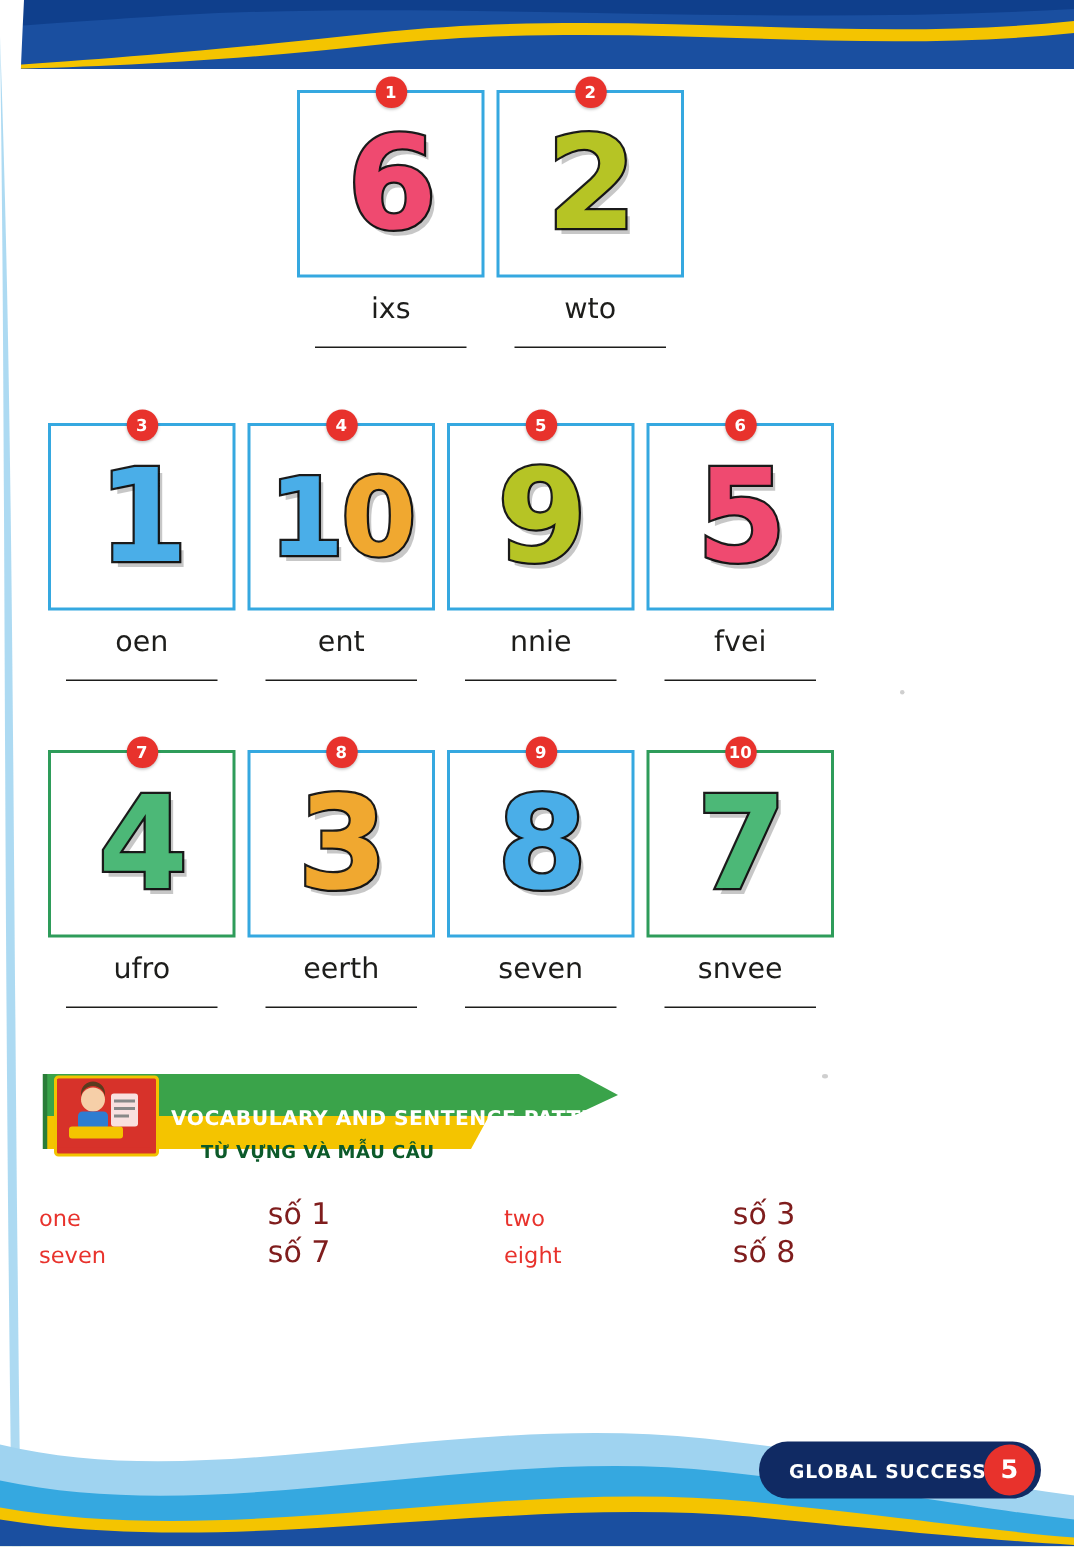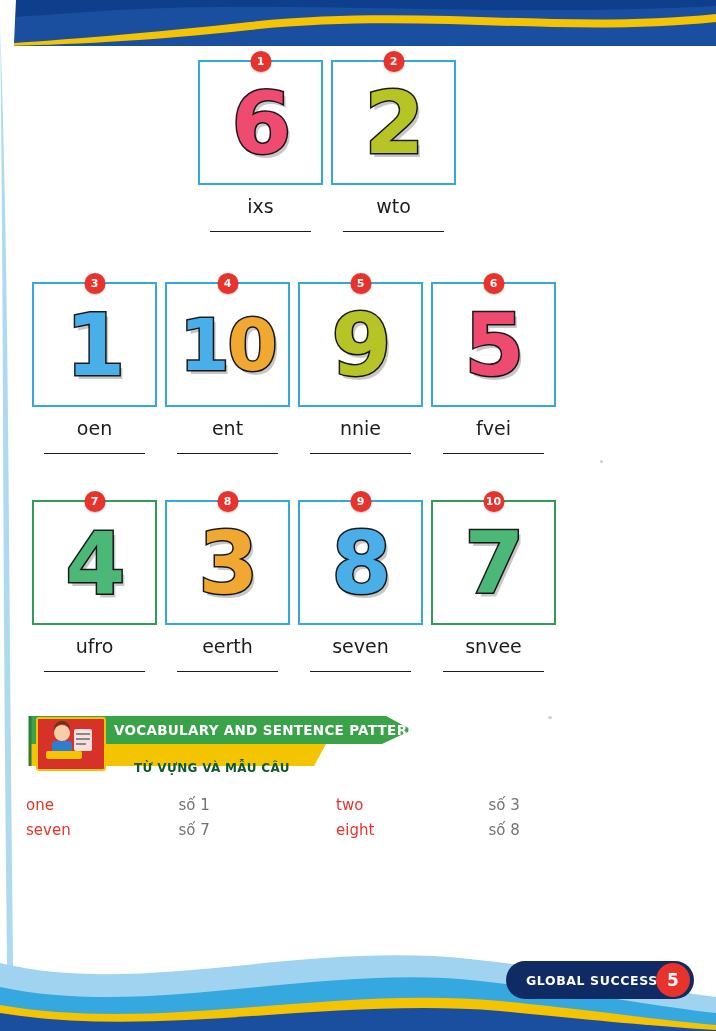--- a/index.html
+++ b/index.html
@@ -129,21 +129,21 @@
     width: 390px;
     height: 56px;
   }
   .banner-bg {
     position: absolute;
     inset: 0;
   }
   .banner-title {
     position: absolute;
     left: 88px;
-    top: 8px;
+    top: 24px;
     font-family: "DejaVu Sans", sans-serif;
     font-size: 13.5px;
     font-weight: bold;
     color: #ffffff;
     letter-spacing: 0.3px;
     white-space: nowrap;
   }
   .banner-sub {
     position: absolute;
     left: 108px;
@@ -171,32 +171,32 @@
   
   .vocab-list {
     position: absolute;
     left: 0;
     top: 750px;
     width: 620px;
   }
   .vocab-row {
     display: flex;
     height: 25px;
-    align-items: flex-start;
+    align-items: flex-end;
   }
   .v-word {
     width: 155px;
     color: #e8322c;
     font-size: 15px;
     font-family: "DejaVu Sans", sans-serif;
   }
   .v-mean {
     width: 160px;
-    color: #737373;
-    font-size: 15px;
+    color: #7f1d1d;
+    font-size: 20px;
     font-family: "DejaVu Sans", sans-serif;
   }
 
   
   .footer-pill {
     position: absolute;
     right: 22px;
     bottom: 32px;
     width: 188px;
     height: 38px;

